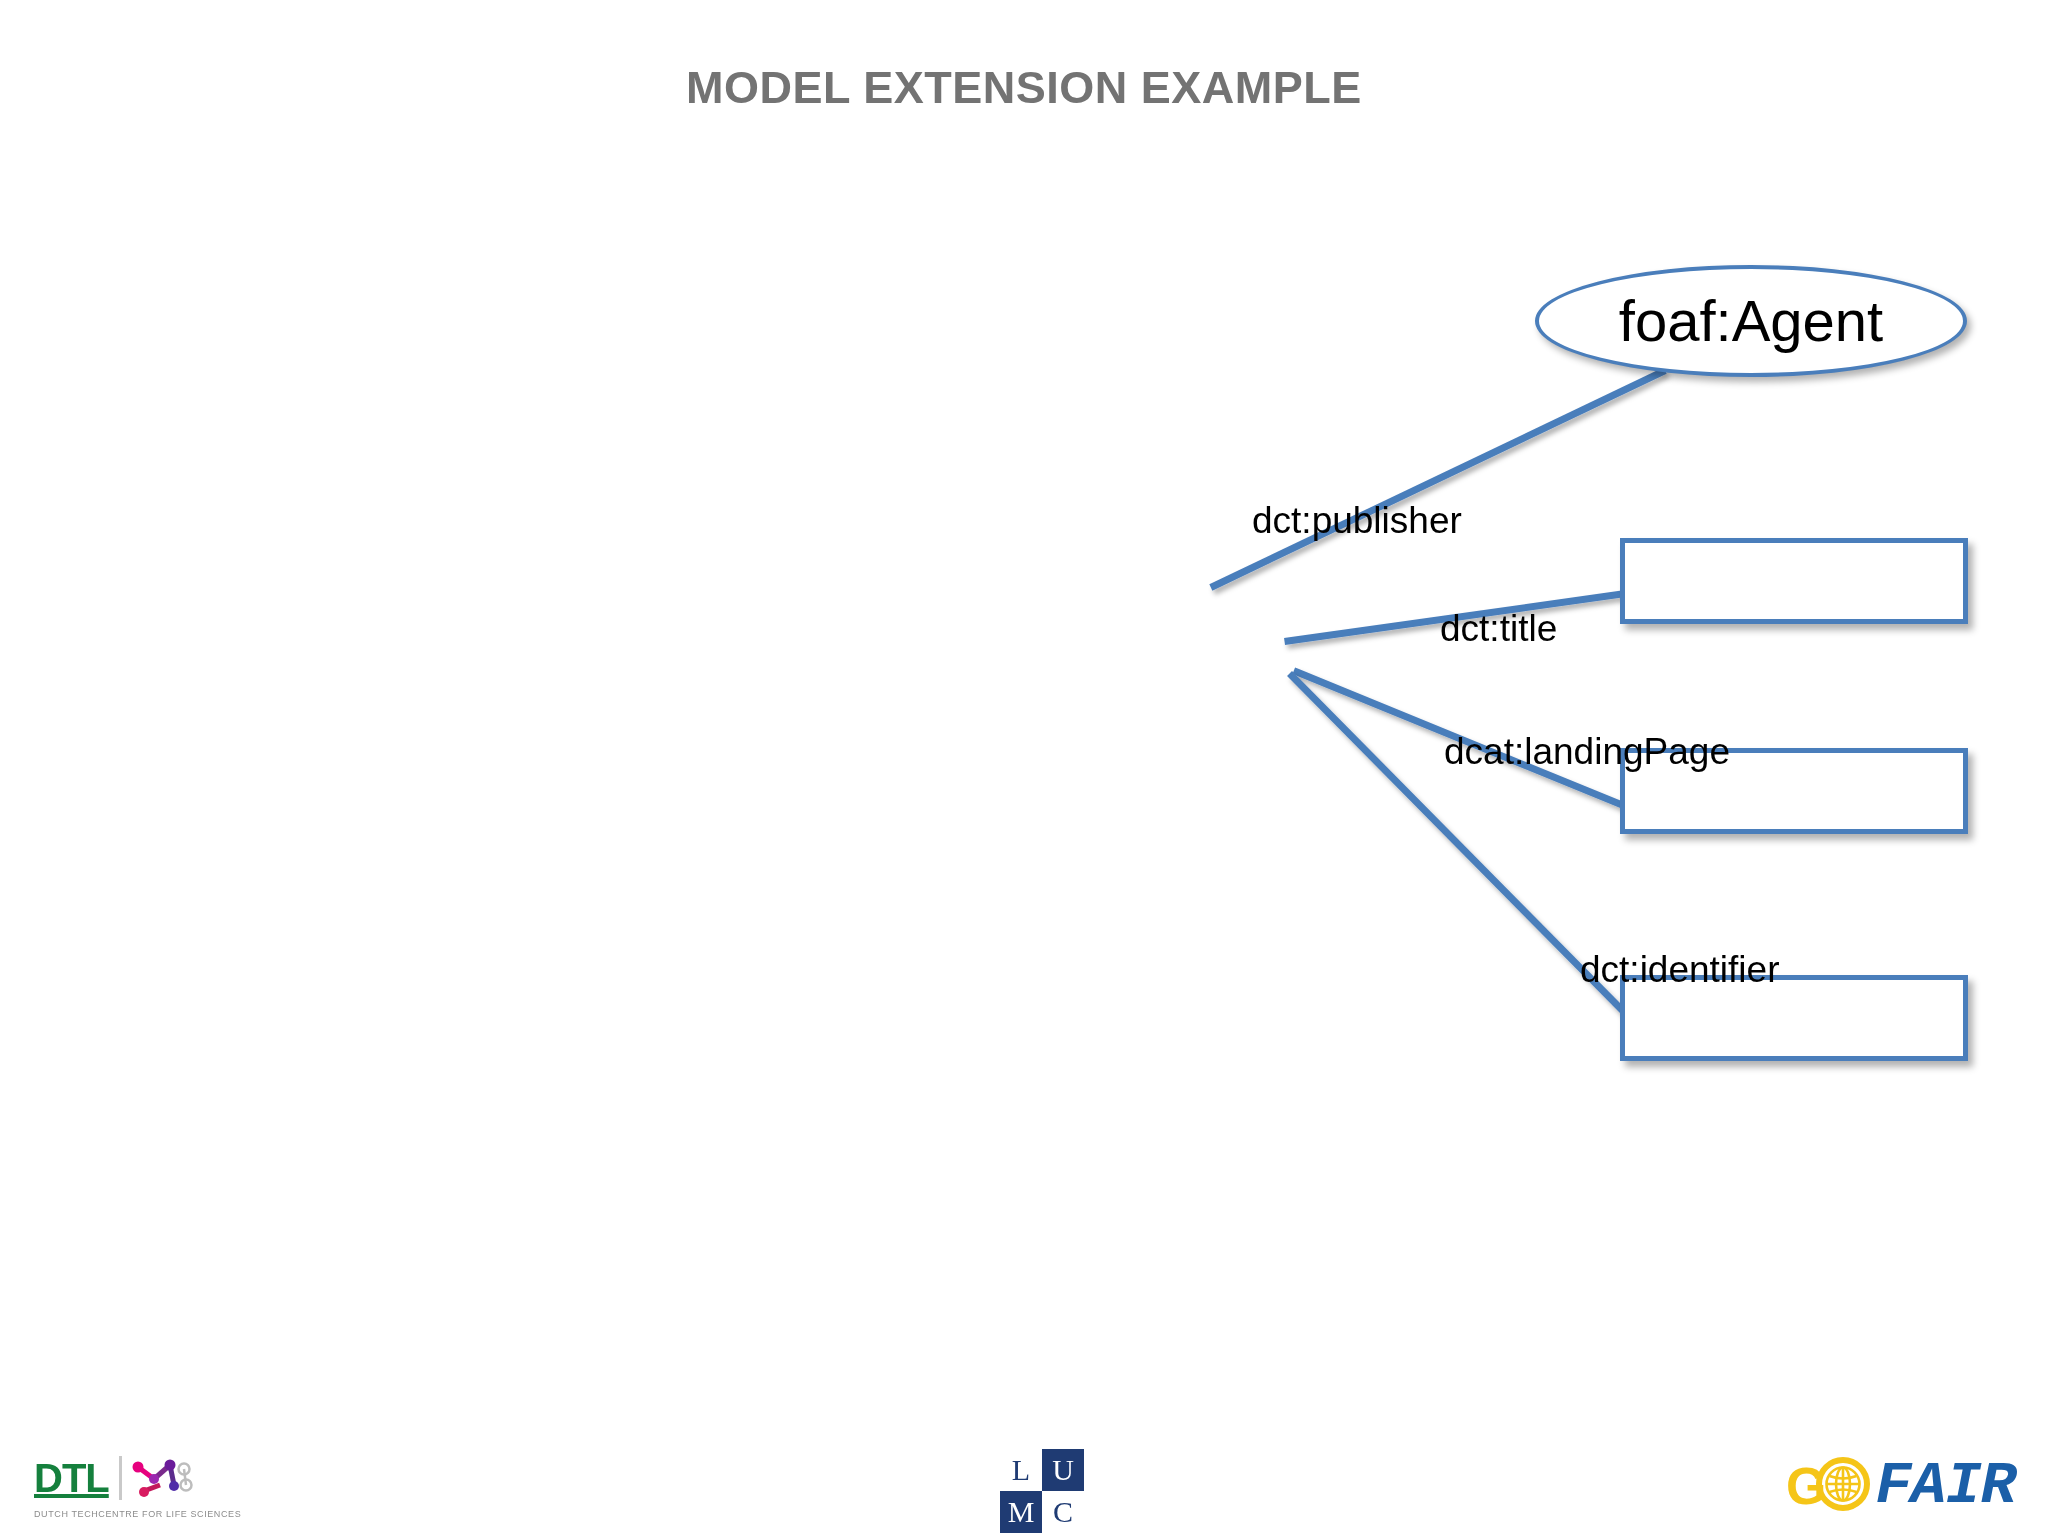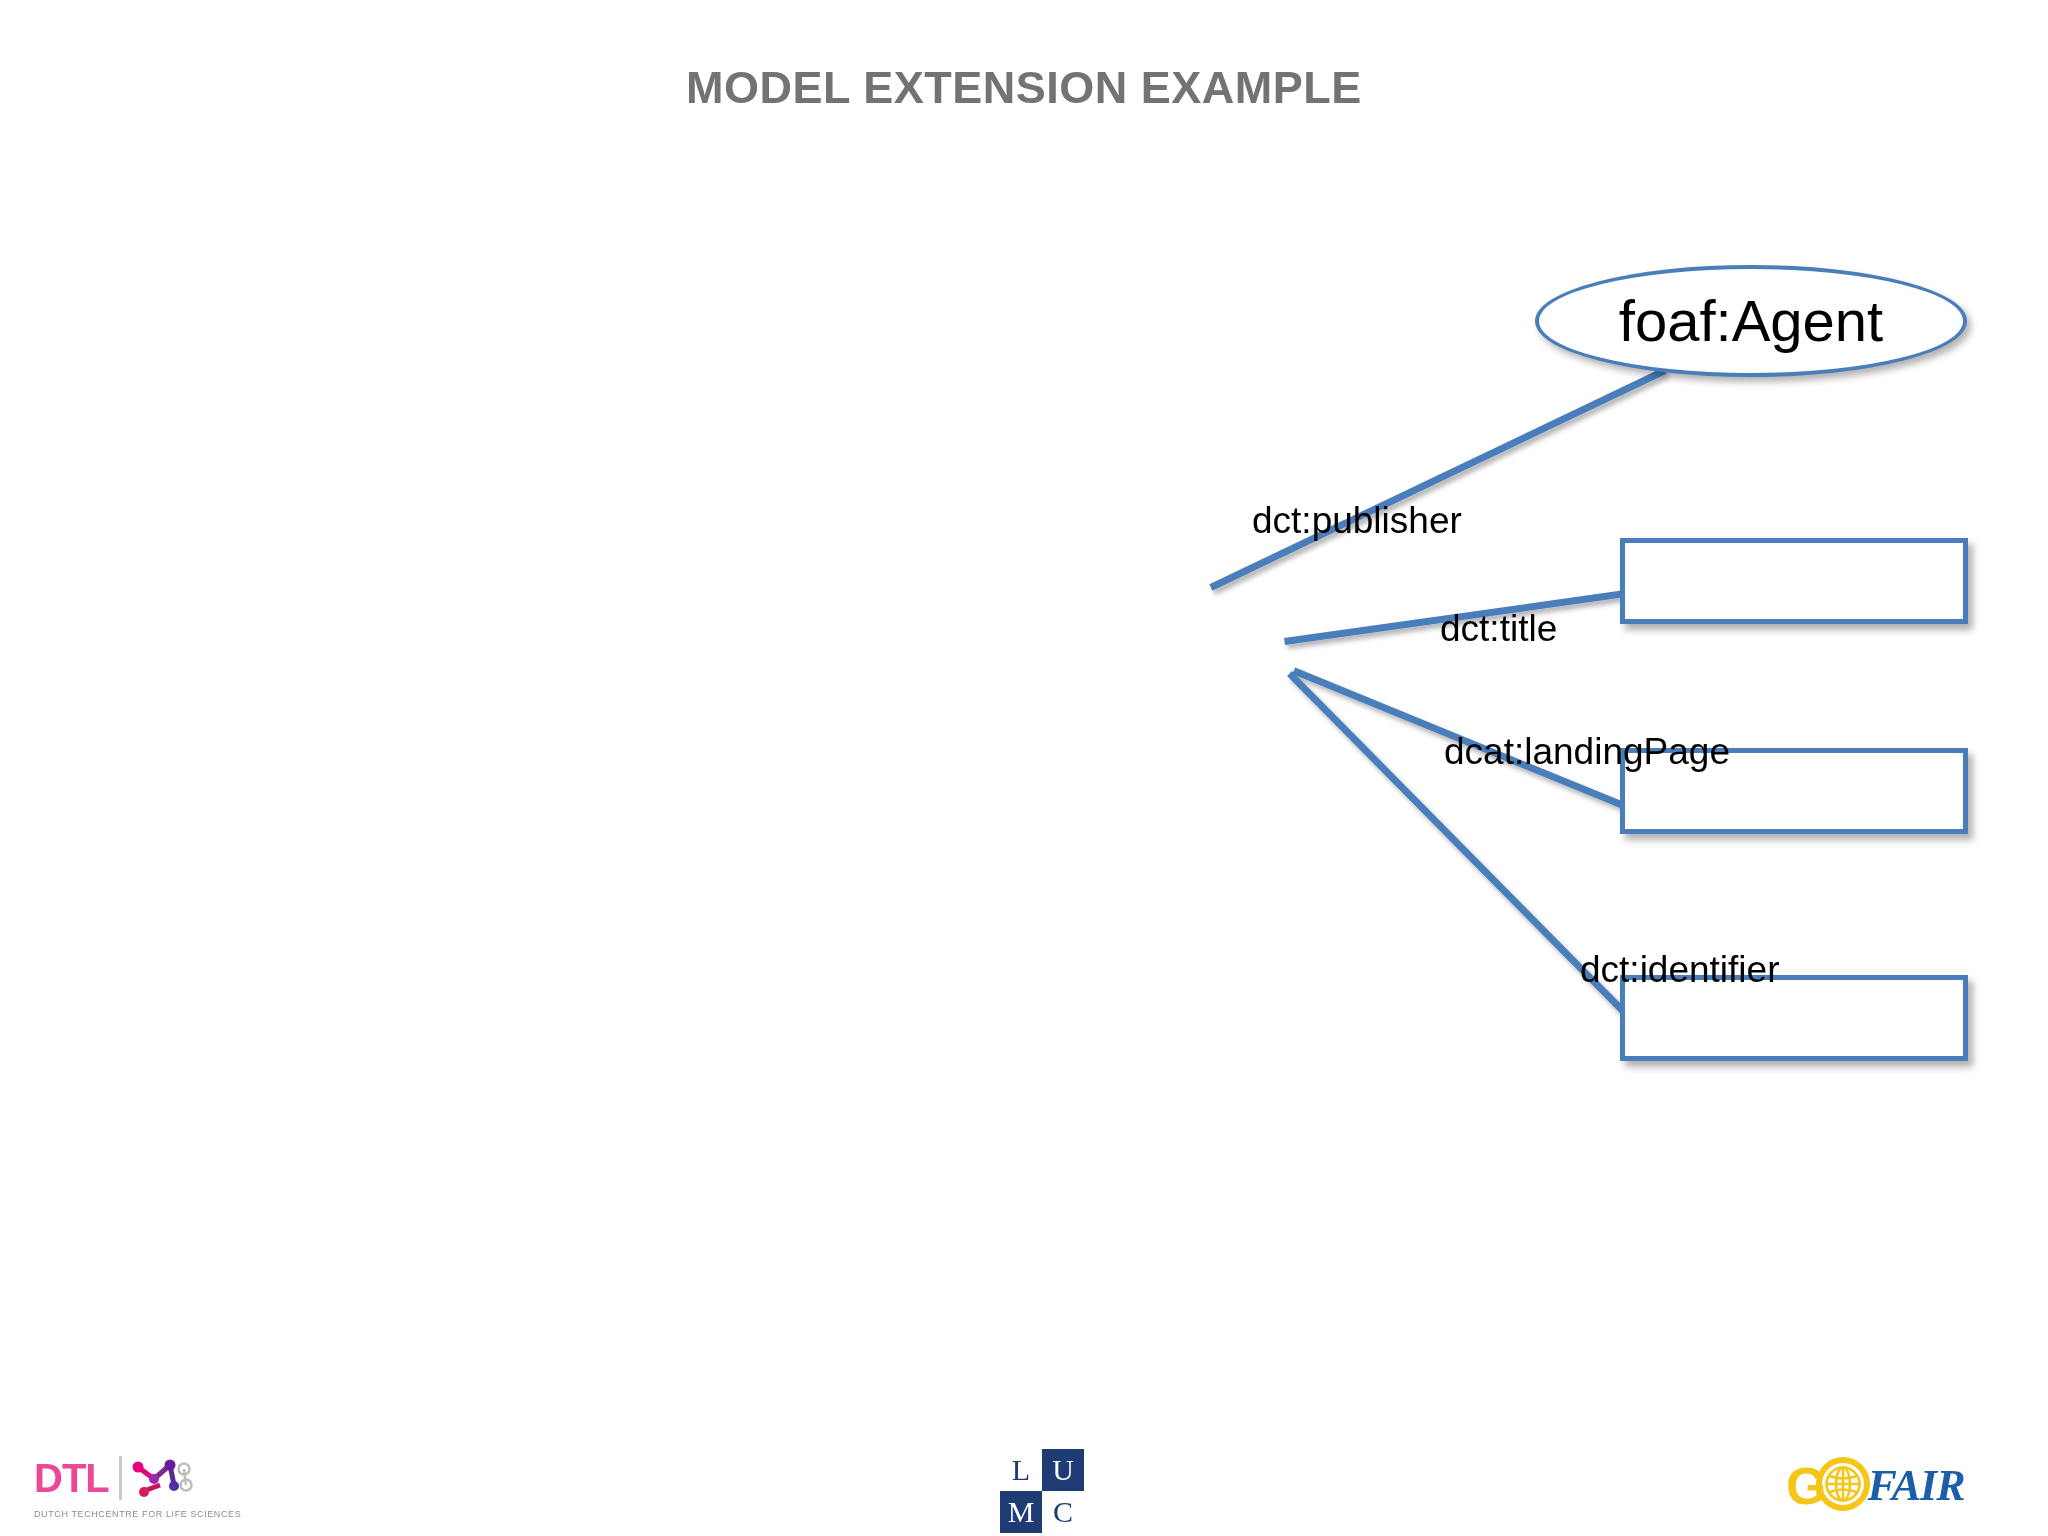--- a/index.html
+++ b/index.html
@@ -119,23 +119,24 @@
   #logo-dtl { left: 34px; top: 1455px; width: 190px; height: 70px; }
   #logo-dtl .dtl-row {
     display: flex;
     align-items: center;
     height: 46px;
   }
   #logo-dtl .dtl-word {
     font-family: "Liberation Sans", sans-serif;
     font-weight: bold;
     font-size: 40px;
-    color: #ec4899;
+    color: #15803d;
     letter-spacing: -1px;
     line-height: 1;
+    text-decoration: underline;
   }
   #logo-dtl .dtl-divider {
     width: 3px;
     height: 44px;
     background: #C9C9C9;
     margin: 0 8px 0 10px;
   }
   #logo-dtl .dtl-mark { width: 64px; height: 46px; }
   #logo-dtl .dtl-tagline {
     margin-top: 8px;
@@ -181,28 +182,28 @@
   #logo-gofair .go-text {
     font-family: "Liberation Sans", sans-serif;
     font-weight: bold;
     font-size: 52px;
     color: #F5C518;
     line-height: 1;
     letter-spacing: -1px;
   }
   #logo-gofair .globe-icon { margin: 0 -6px 0 -10px; }
   #logo-gofair .fair-text {
-    font-family: Liberation Serif, serif;
+    font-family: Liberation Mono, monospace;
     font-weight: bold;
     font-style: italic;
-    font-size: 44px;
+    font-size: 60px;
     color: #1B5FA8;
     line-height: 1;
     letter-spacing: -1px;
-    margin-left: 2px;
+    margin-left: 10px;
   }
 </style>
 </head>
 <body>
 
 <div id="slide">
 
   <div id="slide-title">MODEL EXTENSION EXAMPLE</div>
 
   <svg id="diagram-svg" viewBox="0 0 2048 1536" xmlns="http://www.w3.org/2000/svg">

